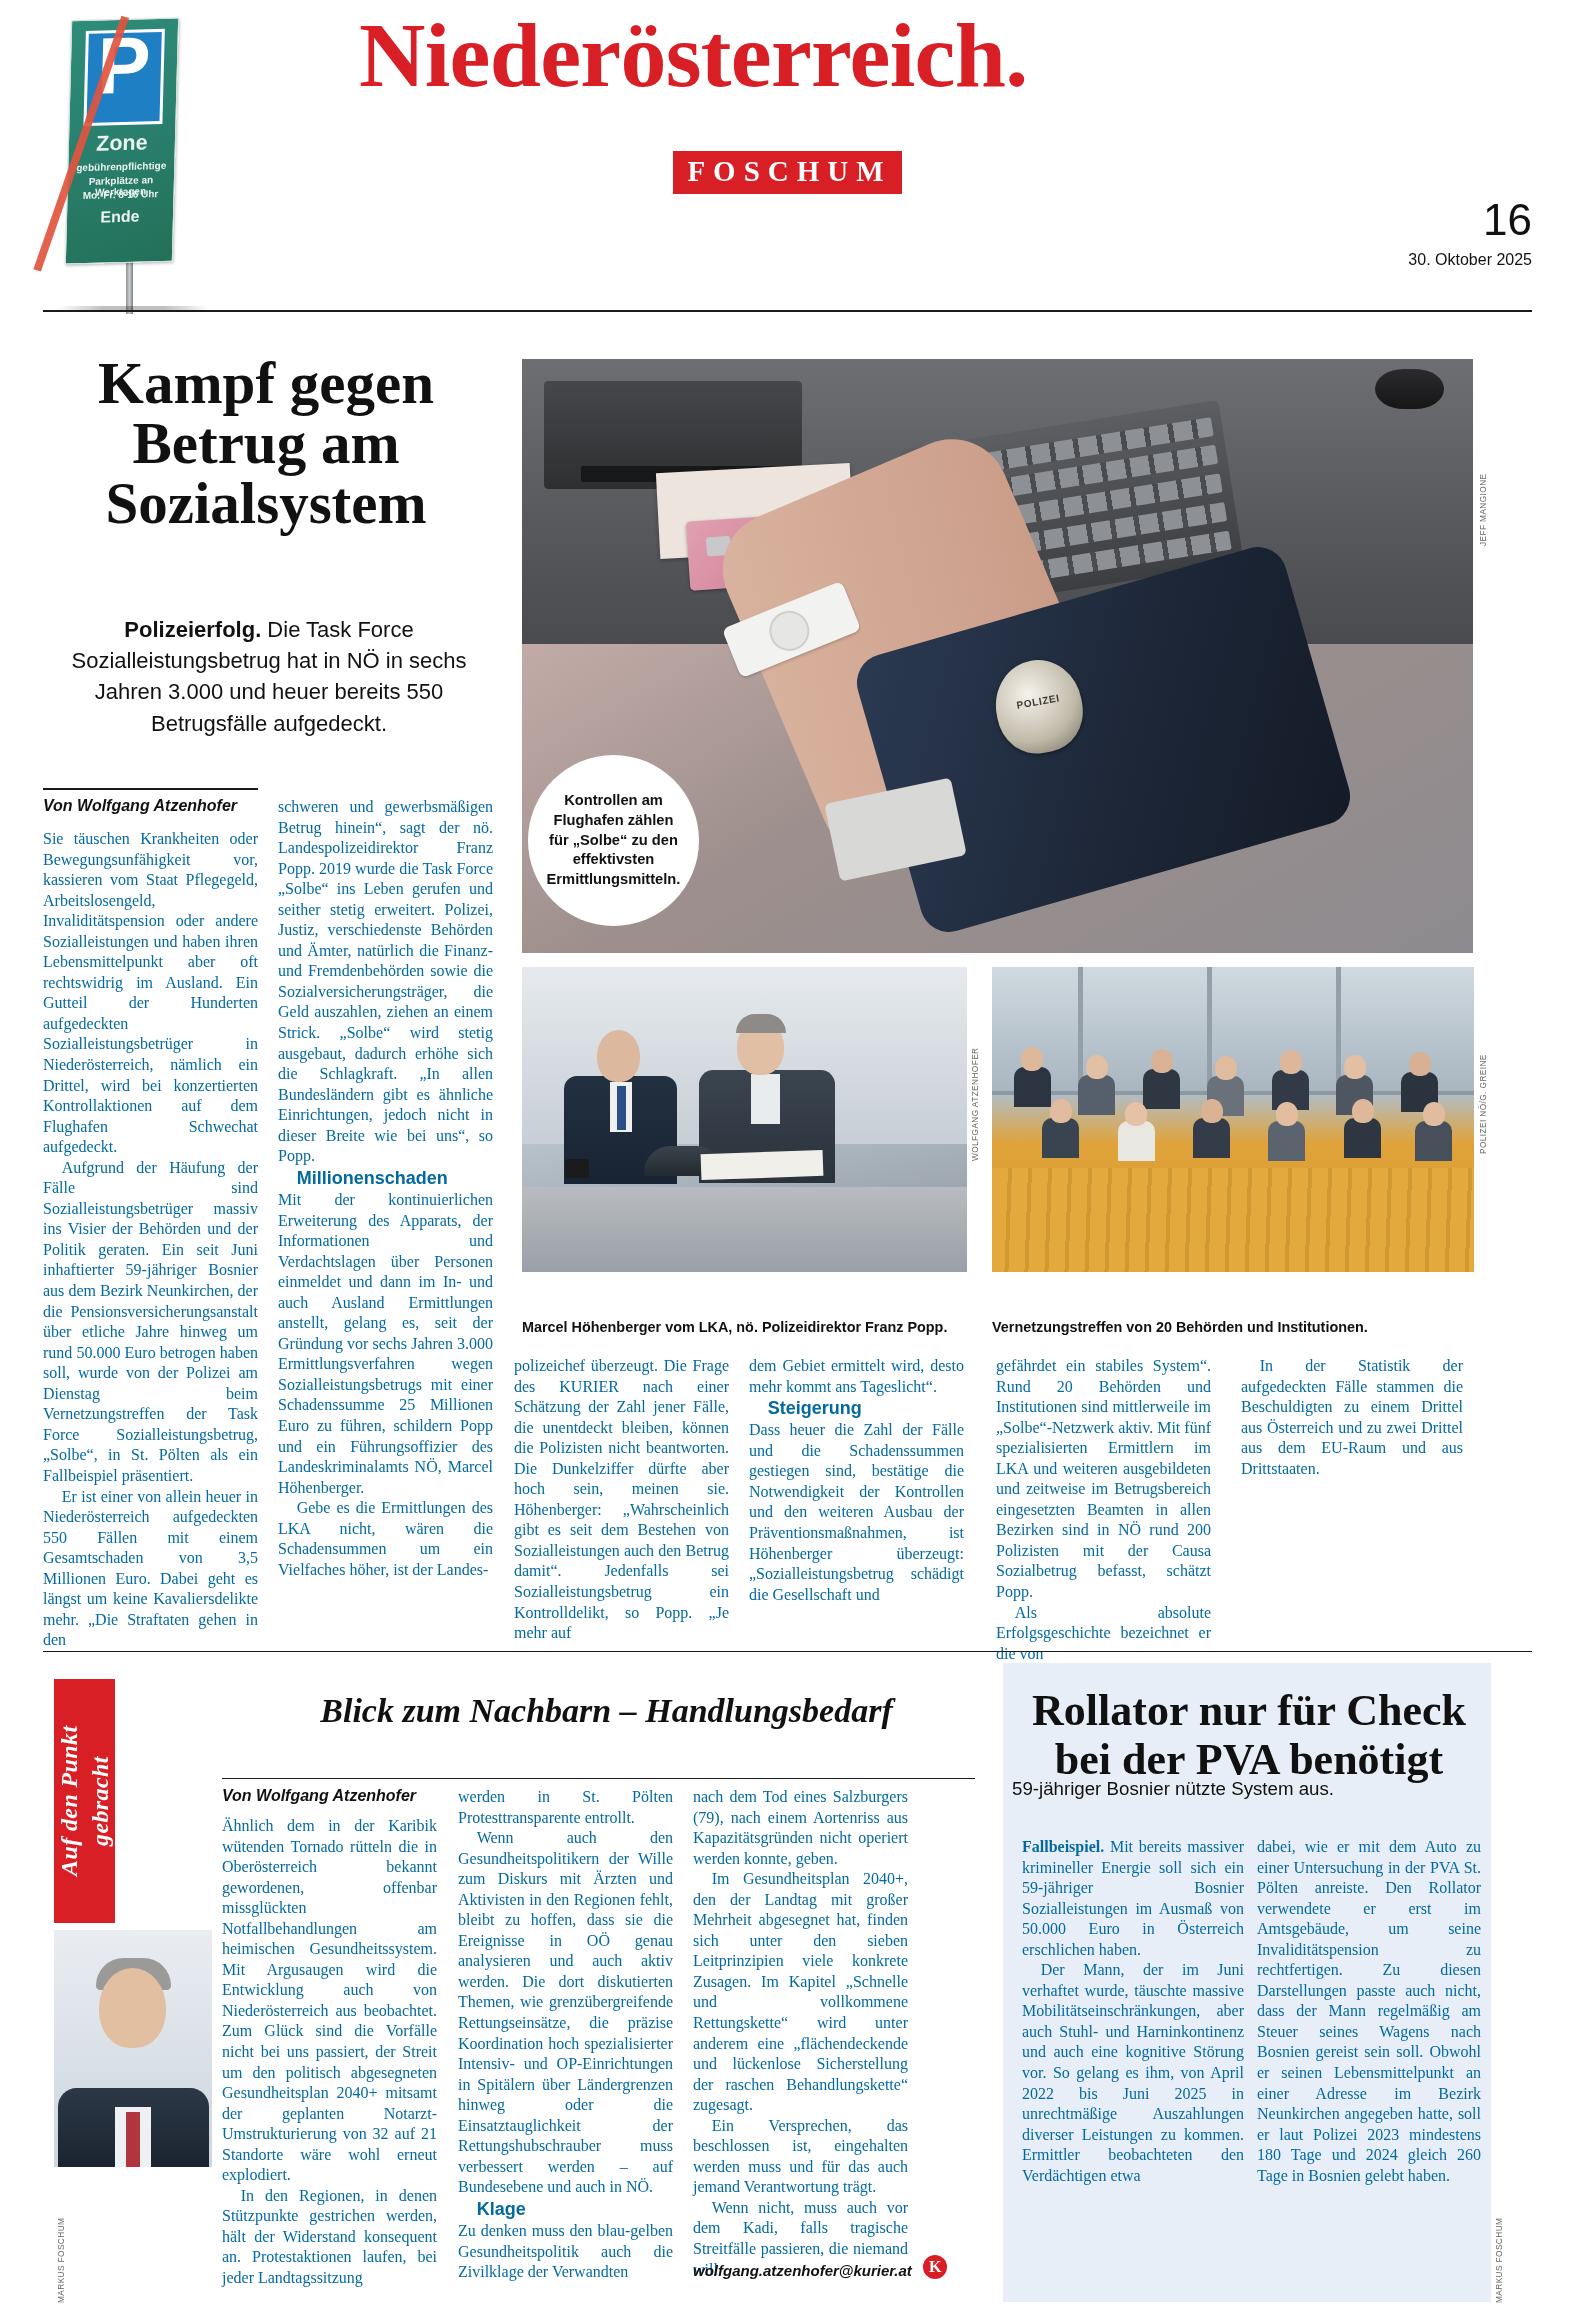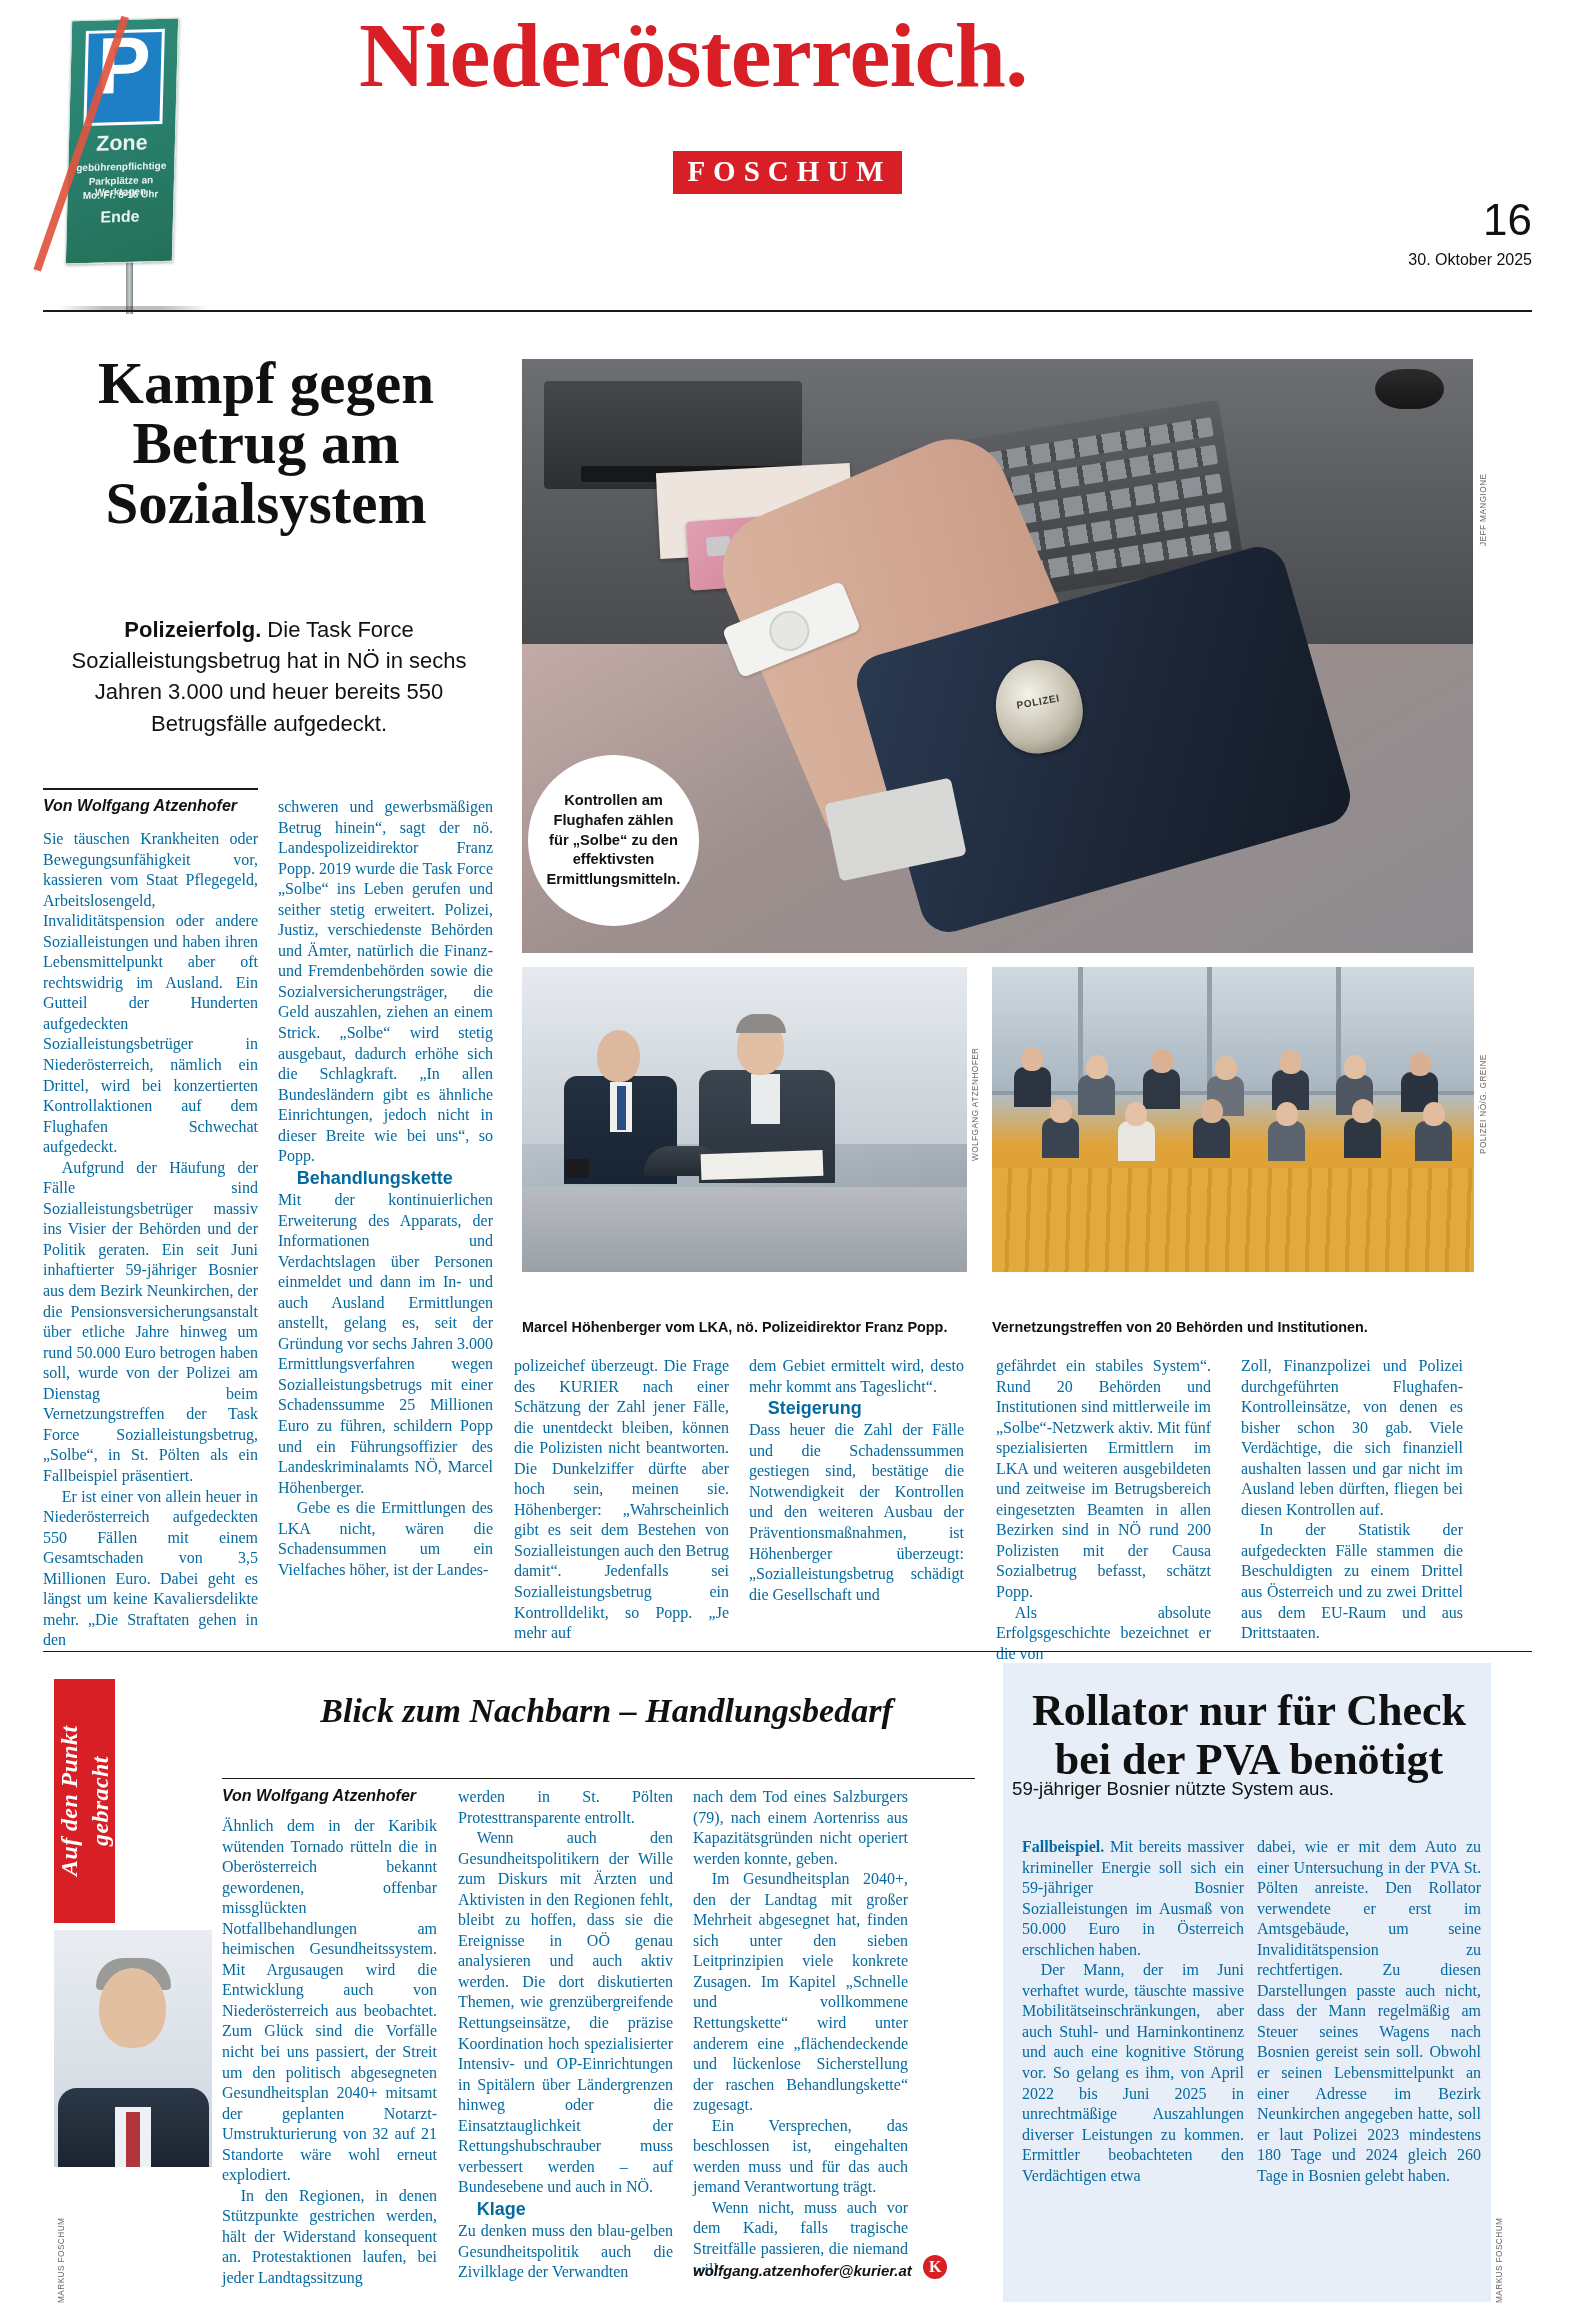--- a/index.html
+++ b/index.html
@@ -427,39 +427,38 @@
   <div class="byline" style="left:43px; top:797px;">Von Wolfgang Atzenhofer</div>
 
   <div class="col" style="left:43px; top:829px; width:215px;">
     <p class="first">Sie täuschen Krankheiten oder Bewegungsunfähigkeit vor, kassieren vom Staat Pflegegeld, Arbeitslosengeld, Invaliditätspension oder andere Sozialleistungen und haben ihren Lebensmittelpunkt aber oft rechtswidrig im Ausland. Ein Gutteil der Hunderten aufgedeckten Sozialleistungsbetrüger in Niederösterreich, nämlich ein Drittel, wird bei konzertierten Kontrollaktionen auf dem Flughafen Schwechat aufgedeckt.</p>
     <p>Aufgrund der Häufung der Fälle sind Sozialleistungsbetrüger massiv ins Visier der Behörden und der Politik geraten. Ein seit Juni inhaftierter 59-jähriger Bosnier aus dem Bezirk Neunkirchen, der die Pensionsversicherungsanstalt über etliche Jahre hinweg um rund 50.000 Euro betrogen haben soll, wurde von der Polizei am Dienstag beim Vernetzungstreffen der Task Force Sozialleistungsbetrug, „Solbe“, in St. Pölten als ein Fallbeispiel präsentiert.</p>
     <p>Er ist einer von allein heuer in Niederösterreich aufgedeckten 550 Fällen mit einem Gesamtschaden von 3,5 Millionen Euro. Dabei geht es längst um keine Kavaliersdelikte mehr. „Die Straftaten gehen in den</p>
   </div>
 
   <div class="col" style="left:278px; top:797px; width:215px;">
     <p class="first">schweren und gewerbsmäßigen Betrug hinein“, sagt der nö. Landespolizeidirektor Franz Popp. 2019 wurde die Task Force „Solbe“ ins Leben gerufen und seither stetig erweitert. Polizei, Justiz, verschiedenste Behörden und Ämter, natürlich die Finanz- und Fremdenbehörden sowie die Sozialversicherungsträger, die Geld auszahlen, ziehen an einem Strick. „Solbe“ wird stetig ausgebaut, dadurch erhöhe sich die Schlagkraft. „In allen Bundesländern gibt es ähnliche Einrichtungen, jedoch nicht in dieser Breite wie bei uns“, so Popp.</p>
-    <p class="subhead">Behandlungskette</p>
+    <p class="subhead">Millionenschaden</p>
     <p class="first">Mit der kontinuierlichen Erweiterung des Apparats, der Informationen und Verdachtslagen über Personen einmeldet und dann im In- und auch Ausland Ermittlungen anstellt, gelang es, seit der Gründung vor sechs Jahren 3.000 Ermittlungsverfahren wegen Sozialleistungsbetrugs mit einer Schadenssumme 25 Millionen Euro zu führen, schildern Popp und ein Führungsoffizier des Landeskriminalamts NÖ, Marcel Höhenberger.</p>
     <p>Gebe es die Ermittlungen des LKA nicht, wären die Schadensummen um ein Vielfaches höher, ist der Landes-</p>
   </div>
 
   <div class="col" style="left:514px; top:1356px; width:215px;">
     <p class="first">polizeichef überzeugt. Die Frage des KURIER nach einer Schätzung der Zahl jener Fälle, die unentdeckt bleiben, können die Polizisten nicht beantworten. Die Dunkelziffer dürfte aber hoch sein, meinen sie. Höhenberger: „Wahrscheinlich gibt es seit dem Bestehen von Sozialleistungen auch den Betrug damit“. Jedenfalls sei Sozialleistungsbetrug ein Kontrolldelikt, so Popp. „Je mehr auf</p>
   </div>
   <div class="col" style="left:749px; top:1356px; width:215px;">
     <p class="first">dem Gebiet ermittelt wird, desto mehr kommt ans Tageslicht“.</p>
     <p class="subhead">Steigerung</p>
     <p class="first">Dass heuer die Zahl der Fälle und die Schadenssummen gestiegen sind, bestätige die Notwendigkeit der Kontrollen und den weiteren Ausbau der Präventionsmaßnahmen, ist Höhenberger überzeugt: „Sozialleistungsbetrug schädigt die Gesellschaft und</p>
   </div>
   <div class="col" style="left:996px; top:1356px; width:215px;">
     <p class="first">gefährdet ein stabiles System“. Rund 20 Behörden und Institutionen sind mittlerweile im „Solbe“-Netzwerk aktiv. Mit fünf spezialisierten Ermittlern im LKA und weiteren ausgebildeten und zeitweise im Betrugsbereich eingesetzten Beamten in allen Bezirken sind in NÖ rund 200 Polizisten mit der Causa Sozialbetrug befasst, schätzt Popp.</p>
     <p>Als absolute Erfolgsgeschichte bezeichnet er die von</p>
   </div>
   <div class="col" style="left:1241px; top:1356px; width:222px;">
-    <p class="first">Zoll, Finanzpolizei und Polizei durchgeführten Flughafen-Kontrolleinsätze, von denen es bisher schon 30 gab. Viele Verdächtige, die sich finanziell aushalten lassen und gar nicht im Ausland leben dürften, fliegen bei diesen Kontrollen auf.</p>
     <p>In der Statistik der aufgedeckten Fälle stammen die Beschuldigten zu einem Drittel aus Österreich und zu zwei Drittel aus dem EU-Raum und aus Drittstaaten.</p>
   </div>
 
   <div class="rule-thick" style="top:1651px; height:1.4px;"></div>
 
   <div class="vertbadge" style="left:54px; top:1679px; width:61px; height:244px;">Auf den Punkt gebracht</div>
 
   <div class="portrait" style="left:54px; top:1930px; width:158px; height:237px;">
     <div class="body"></div>
     <div class="shirt"></div>

